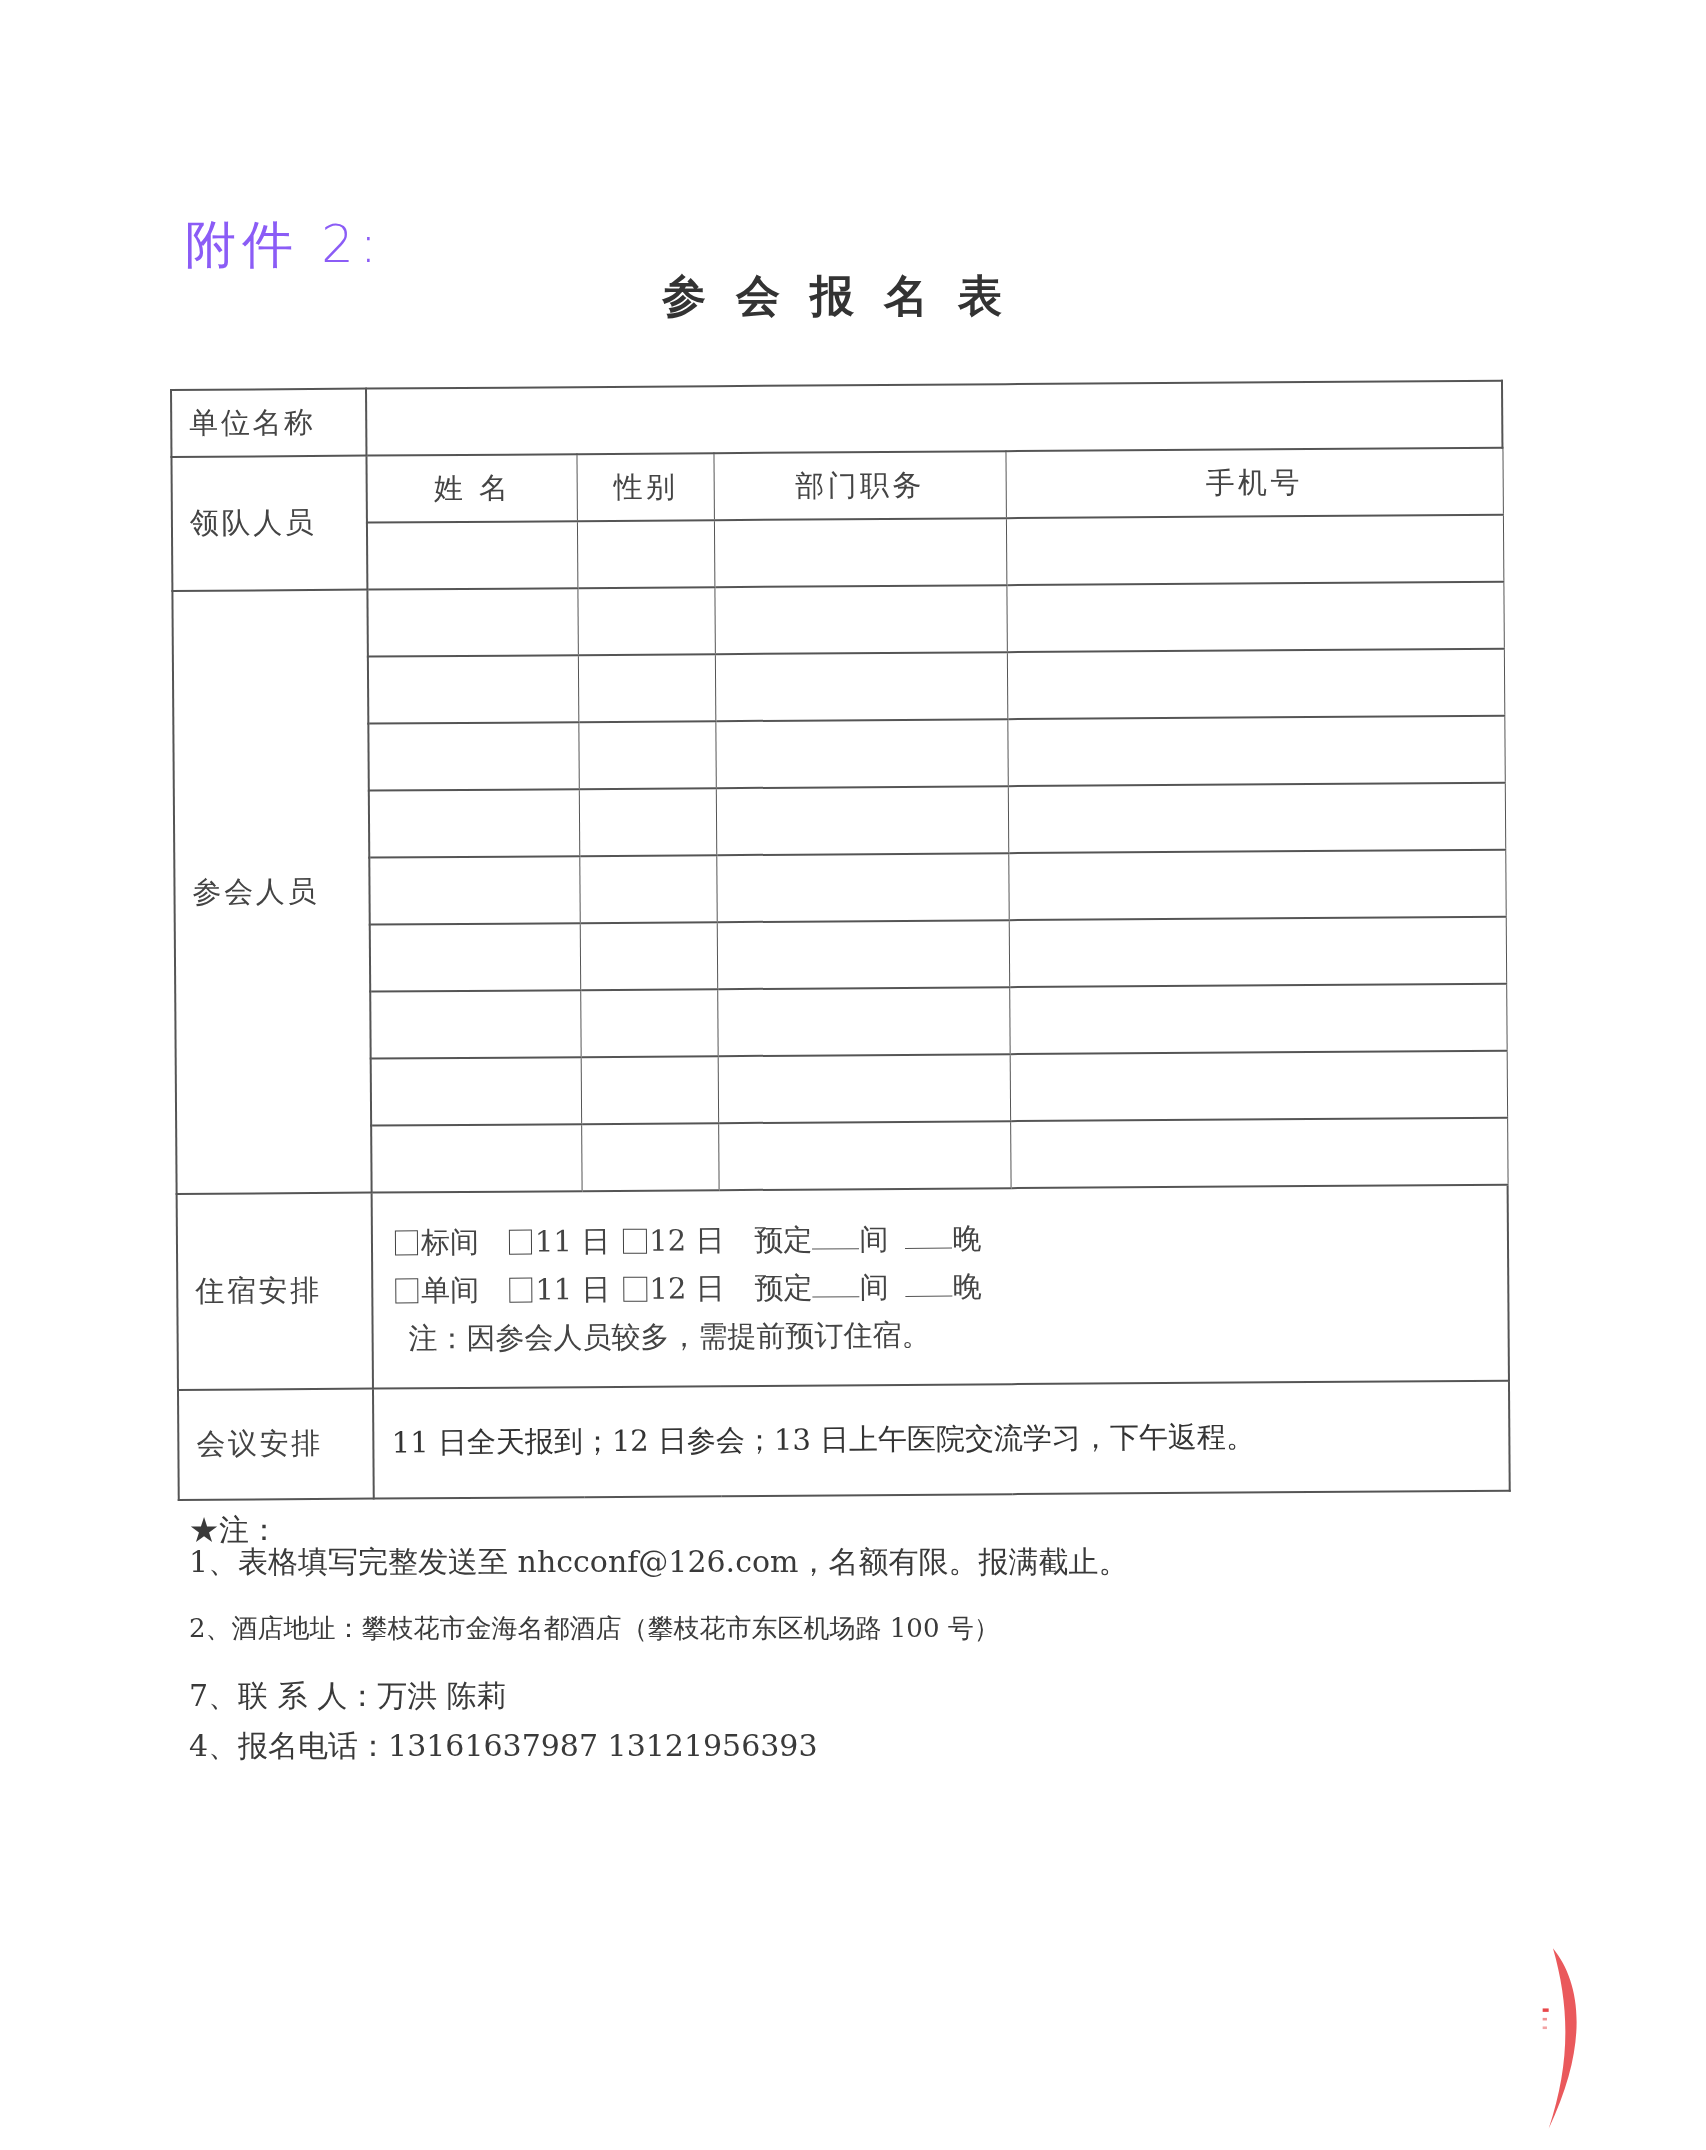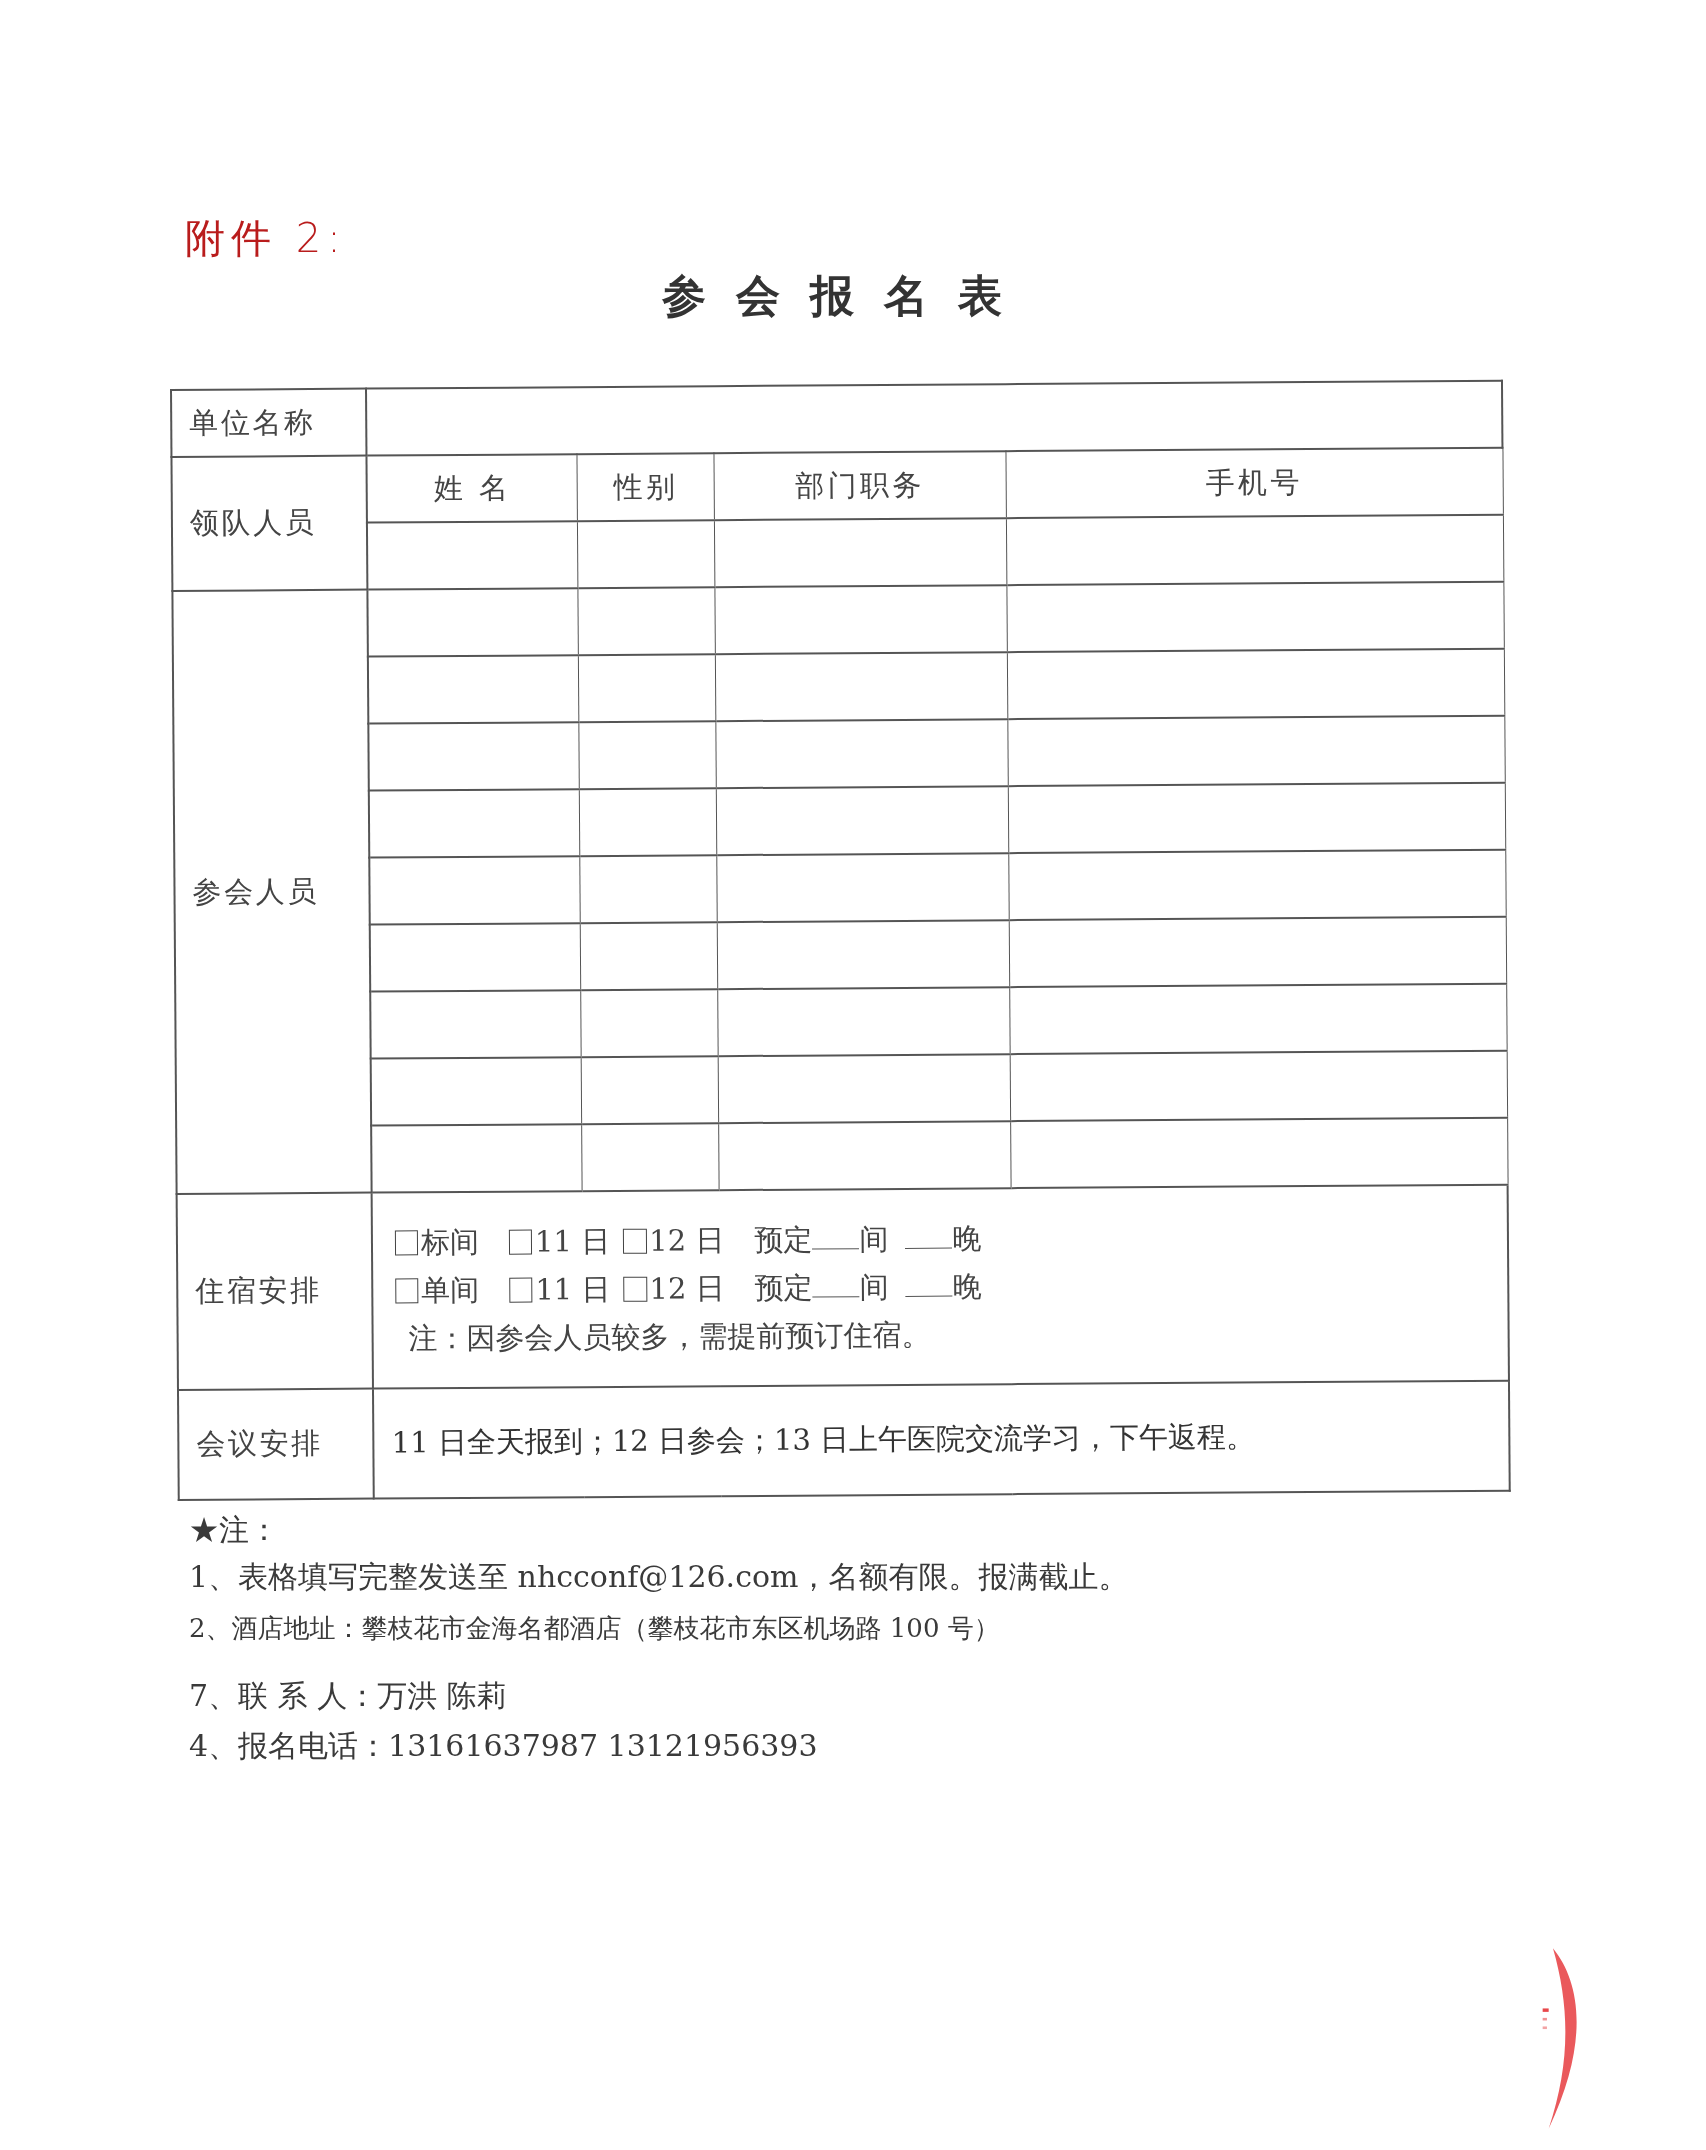--- a/index.html
+++ b/index.html
@@ -3,21 +3,21 @@
 <meta charset="utf-8">
 <style>
   html, body { margin: 0; padding: 0; background: #ffffff; }
   body {
     width: 1706px; height: 2413px; position: relative; overflow: hidden;
     font-family: "DejaVu Serif", "Liberation Serif", serif;
     color: #3a3a3a;
   }
   .attachment {
     position: absolute; left: 185px; top: 211px;
-    font-size: 40px; letter-spacing: 6px; color: #b91c1c;
+    font-size: 51px; letter-spacing: 6px; color: #8b5cf6;
     font-family: "DejaVu Sans", "Liberation Sans", sans-serif; font-weight: 300;
   }
   .title {
     position: absolute; left: 662px; top: 267px;
     font-size: 44px; letter-spacing: 30px; color: #333;
     font-family: "DejaVu Sans", "Liberation Sans", sans-serif; font-weight: bold;
   }
   .form {
     position: absolute; left: 170px; top: 389px; width: 1333px;
     border-collapse: collapse; transform: rotate(-0.4deg); transform-origin: left top;
@@ -158,21 +158,21 @@
 
   <tr>
     <td class="label" style="height:108px">会议安排</td>
     <td colspan="4" class="meeting">11 日全天报到；12 日参会；13 日上午医院交流学习，下午返程。</td>
   </tr>
 </tbody>
   </table>
 
 <div class="notes">
   <div class="n" style="top:0">★注：</div>
-  <div class="n" style="top:47px">1、表格填写完整发送至 nhcconf@126.com，名额有限。报满截止。</div>
+  <div class="n" style="top:32px">1、表格填写完整发送至 nhcconf@126.com，名额有限。报满截止。</div>
   <div class="n" style="top:101px; font-size:26px">2、酒店地址：攀枝花市金海名都酒店（攀枝花市东区机场路 100 号）</div>
   <div class="n" style="top:166px">7、联 系 人：万洪   陈莉</div>
   <div class="n" style="top:216px">4、报名电话：13161637987   13121956393</div>
 </div>
 
 <svg class="stamp" viewBox="0 0 130 440">
   <path d="M30 10 C 95 90, 115 230, 20 430 C 70 280, 70 150, 30 10 Z" fill="#e8474a" opacity="0.9"></path>
   <rect x="6" y="150" width="14" height="8" fill="#e8474a"></rect>
   <rect x="6" y="172" width="10" height="6" fill="#e8474a" opacity="0.6"></rect>
   <rect x="6" y="192" width="10" height="6" fill="#e8474a" opacity="0.5"></rect>

